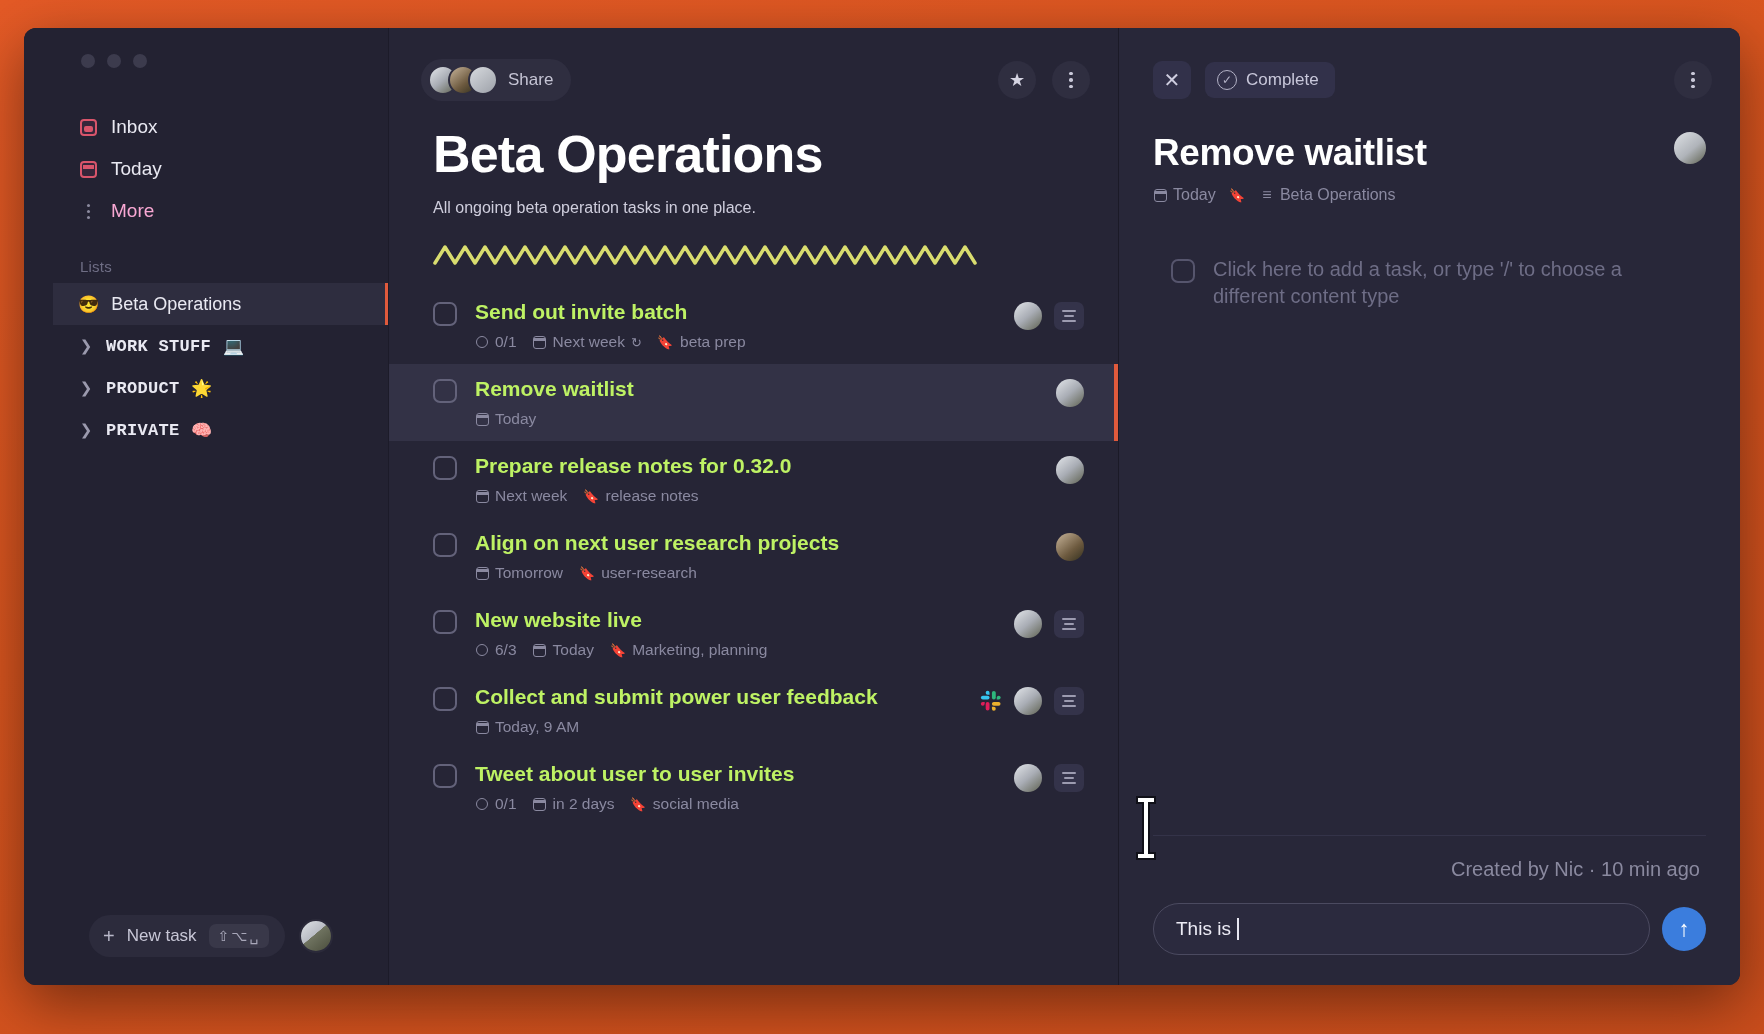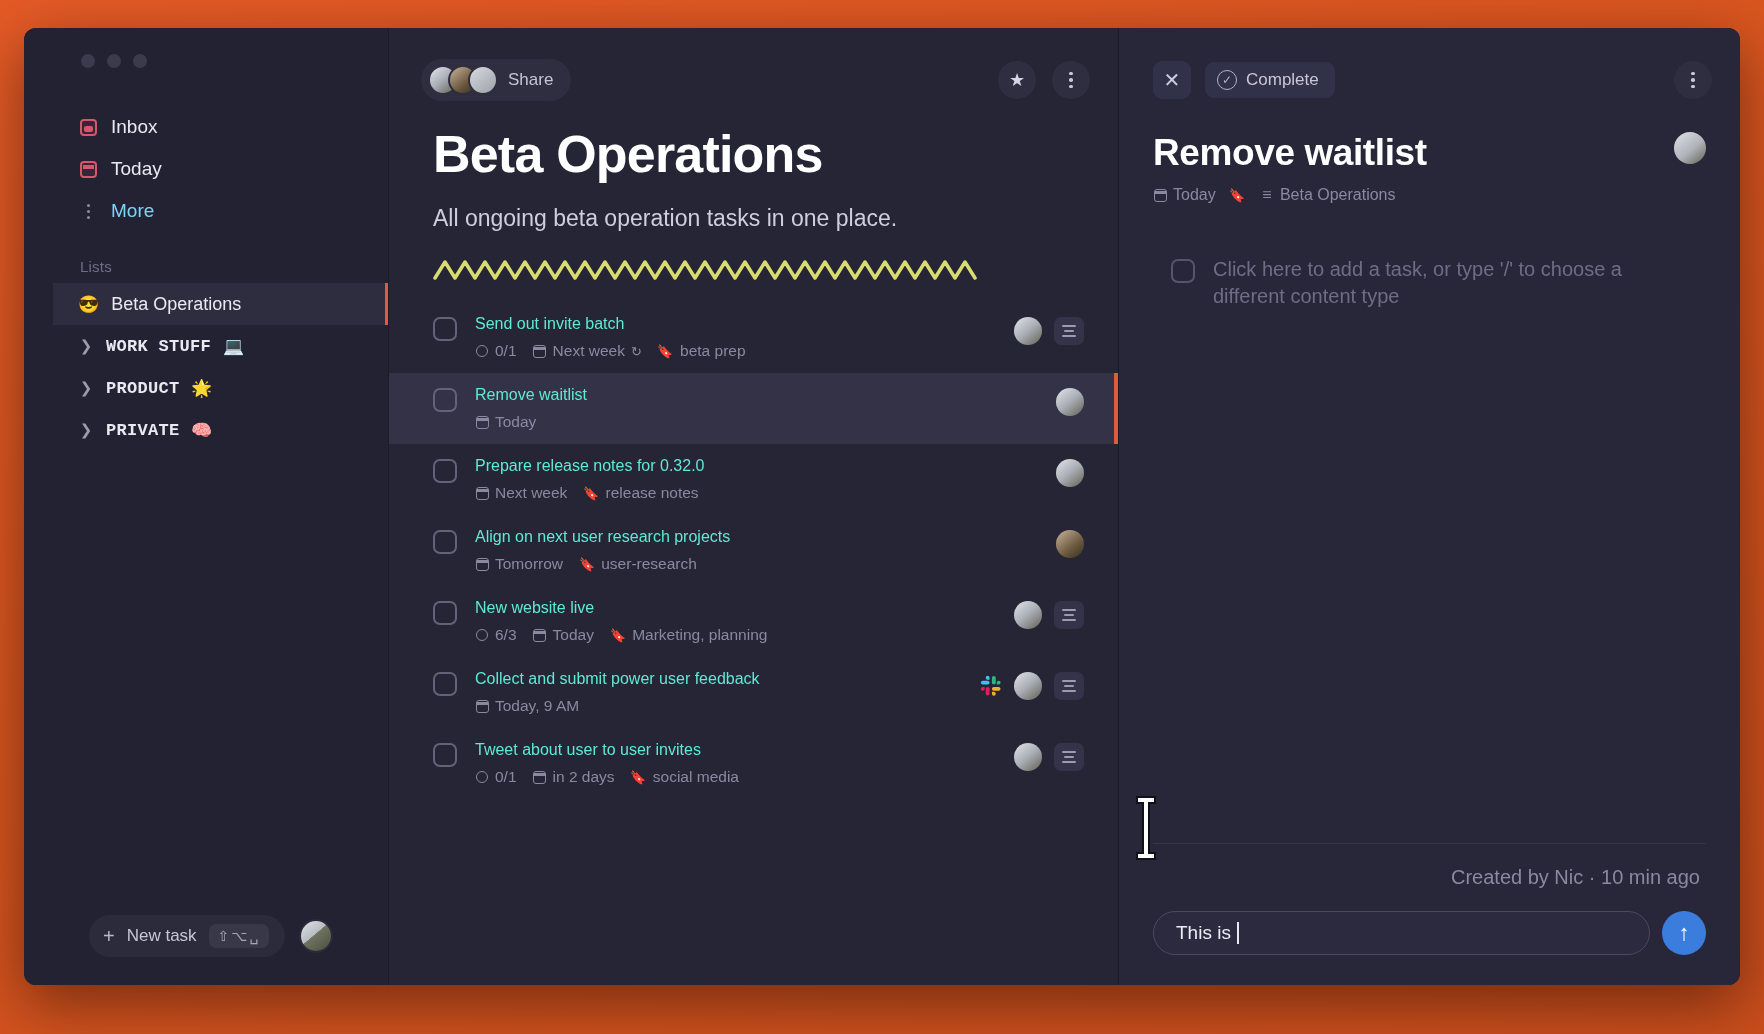--- a/index.html
+++ b/index.html
@@ -45,21 +45,21 @@
   .nav-item {
     display: flex; align-items: center;
     gap: 13px;
     height: 42px;
     padding: 0 22px 0 25px;
     color: #e9e9f2;
     font-size: 19px;
     cursor: default;
     position: relative;
   }
-  .nav-item.muted { color: #7dd3fc; }
+  .nav-item.muted { color: #f9a8d4; }
   .ico {
     width: 20px; height: 20px;
     display: flex; align-items: center; justify-content: center;
     font-size: 16px; line-height: 1;
     flex: 0 0 20px;
   }
   .ico-inbox {
     width: 17px; height: 17px;
     border: 2px solid #d9556b; border-radius: 4px;
     position: relative; background: #36263a;
@@ -172,22 +172,22 @@
   .vdots i { width:3.5px; height:3.5px; border-radius:50%; background:#c9c8d8; display:block; }
 
   .center-body { padding: 20px 40px 0 44px; }
   .page-title {
     color: #ffffff; font-weight: 800;
     font-size: 52px; letter-spacing: -.8px;
     line-height: 1.1;
   }
   .page-sub {
     color: #cfced e; color:#cfcedd;
-    font-size: 23px;
-    margin-top: 22px;
+    font-size: 16px;
+    margin-top: 16px;
   }
   .squiggle { margin: 22px 0 14px 0; height: 34px; }
 
   .tasks { padding: 0 0 0 0; }
   .task {
     display: flex; align-items: flex-start;
     padding: 13px 34px 13px 44px;
     position: relative;
     gap: 18px;
   }
@@ -195,21 +195,21 @@
   .task.selected::after {
     content:""; position:absolute; right:0; top:0; width:4px; height:100%;
     background:#e05a3c;
   }
   .checkbox {
     width: 24px; height: 24px; flex: 0 0 24px;
     border: 2px solid #63627a; border-radius: 7px;
     margin-top: 2px;
   }
   .task-main { flex: 1 1 auto; min-width: 0; }
-  .task-title { color: #5eead4; font-size: 16px; font-weight: 400; }
+  .task-title { color: #bef264; font-size: 21px; font-weight: 700; }
   .task-meta {
     display: flex; align-items: center; gap: 16px;
     margin-top: 9px;
     color: #8a89a0; font-size: 15.5px;
     flex-wrap: wrap;
   }
   .meta-chip { display: flex; align-items: center; gap: 6px; }
   .mi { display:inline-flex; align-items:center; justify-content:center; width:14px; height:14px; }
   .mi-circle { width: 12px; height: 12px; border:1.5px solid #8a89a0; border-radius:50%; }
   .mi-cal {
@@ -292,21 +292,21 @@
     text-align: right;
     color: #8a899f; font-size: 20px;
     padding: 22px 6px 22px 0;
   }
   .composer {
     display: flex; align-items: center; gap: 12px;
     padding: 0 0 30px 0;
   }
   .composer-input {
     flex: 1 1 auto;
-    height: 44px;
+    height: 52px;
     background: #2b2a3e;
     border: 1.5px solid #4b4a60;
     border-radius: 999px;
     display: flex; align-items: center;
     padding: 0 22px;
     color: #ecebf5; font-size: 19px;
     position: relative;
   }
   .caret-bar {
     display:inline-block; width:2px; height:22px; background:#e8e7f2;

